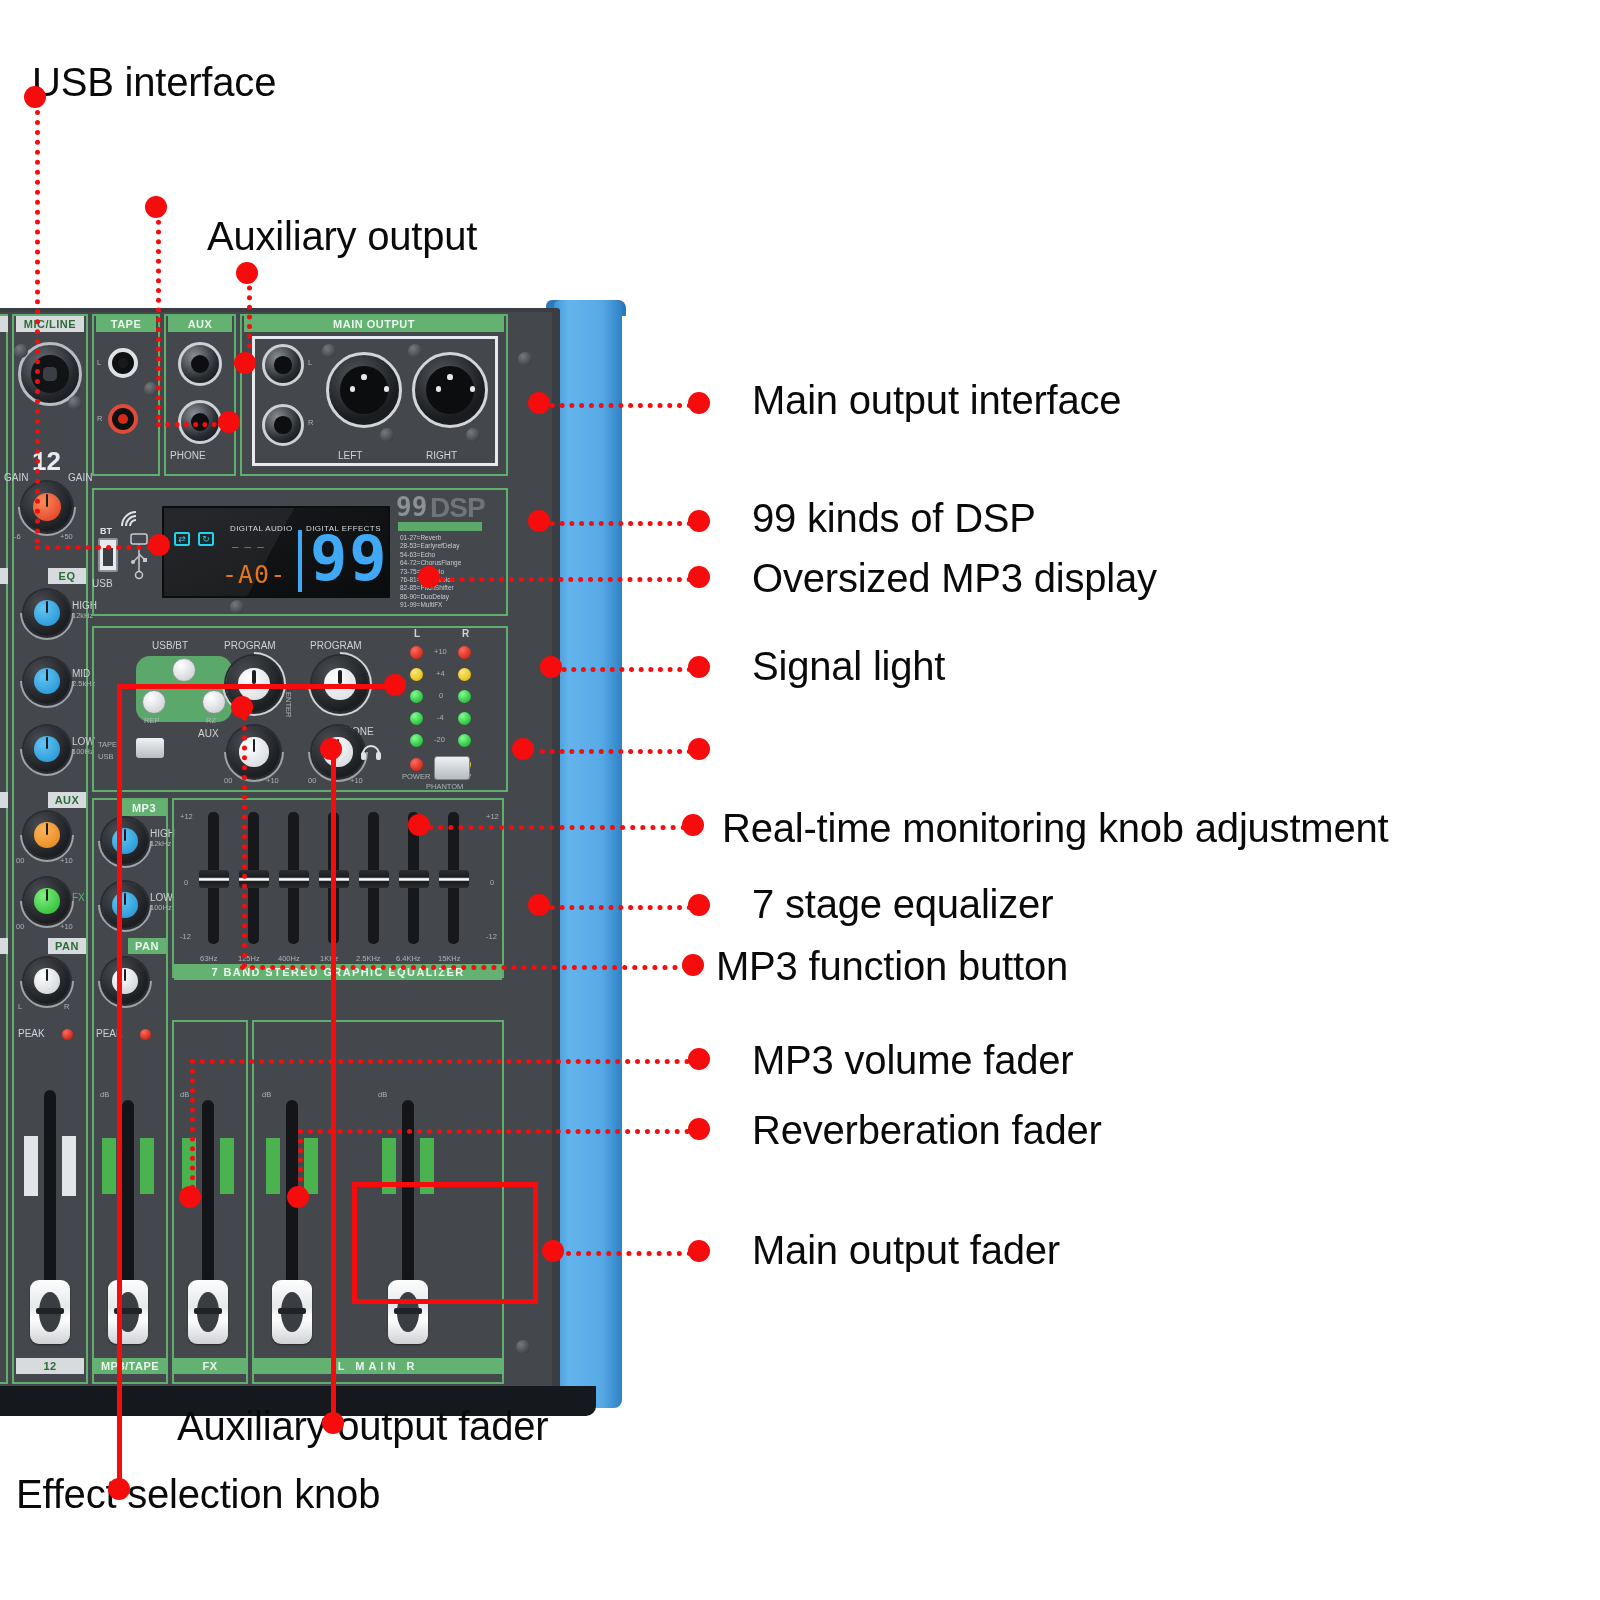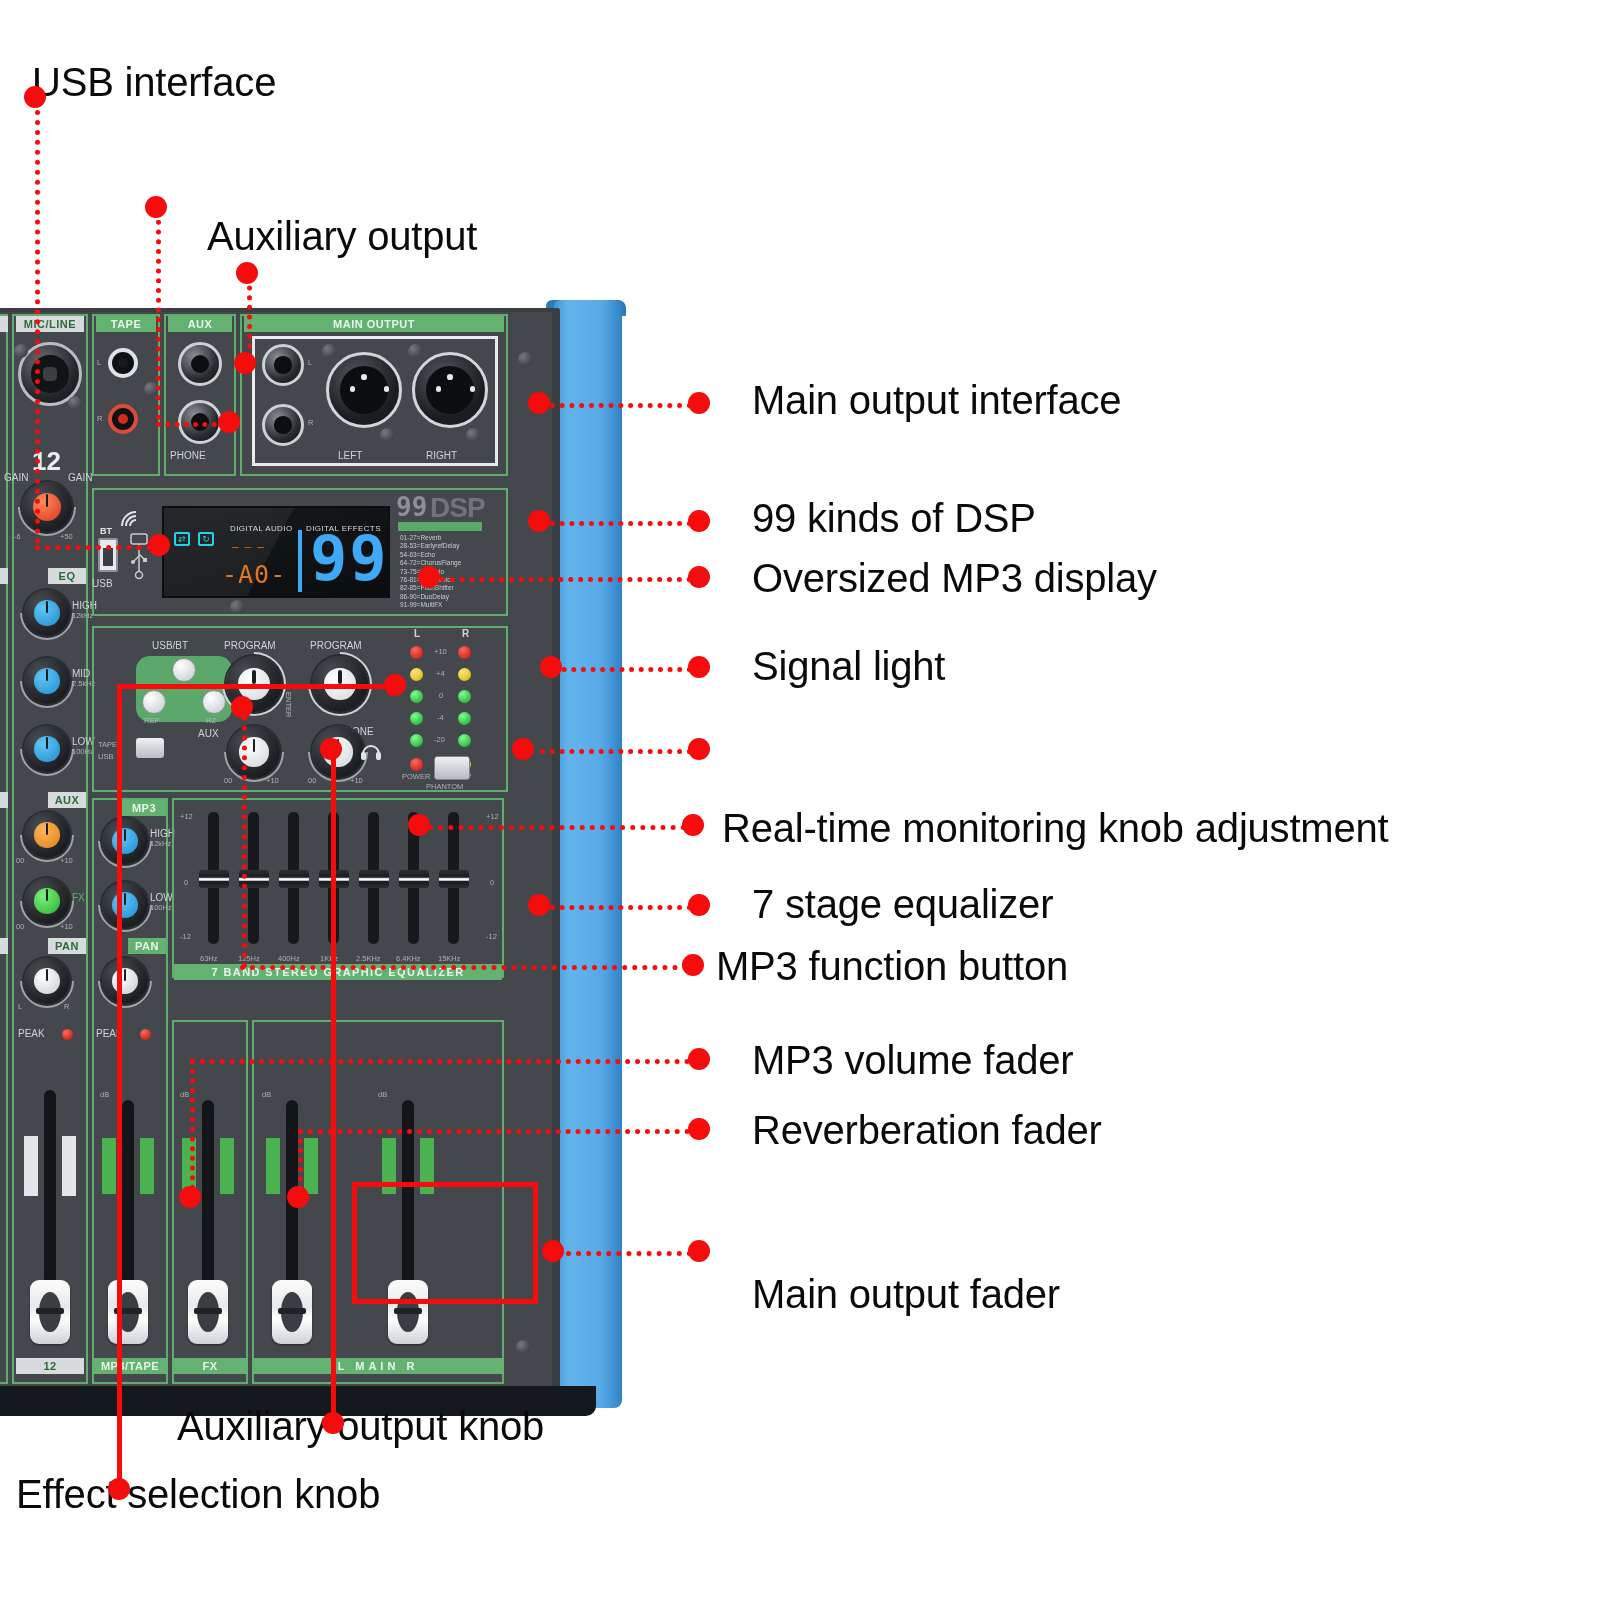--- a/index.html
+++ b/index.html
@@ -680,27 +680,27 @@
   <div class="dashH" style="left:190px;top:1059px;width:500px;"></div>
   <div class="dashV" style="left:190px;top:1059px;height:131px;"></div>
   <div class="dot" style="left:179px;top:1186px;"></div>
 
   <div class="label" style="left:752px;top:1108px;">Reverberation fader</div>
   <div class="dot" style="left:688px;top:1118px;"></div>
   <div class="dashH" style="left:298px;top:1129px;width:392px;"></div>
   <div class="dashV" style="left:298px;top:1129px;height:62px;"></div>
   <div class="dot" style="left:287px;top:1186px;"></div>
 
-  <div class="label" style="left:752px;top:1228px;margin-top:44px;">Main output fader</div>
+  <div class="label" style="left:752px;top:1228px;">Main output fader</div>
   <div class="dot" style="left:688px;top:1240px;"></div>
   <div class="dashH" style="left:566px;top:1251px;width:126px;"></div>
   <div class="dot" style="left:542px;top:1240px;"></div>
   <div class="boxHL" style="left:352px;top:1182px;width:186px;height:122px;"></div>
 
-  <div class="label" style="left:177px;top:1404px;">Auxiliary output knob</div>
+  <div class="label" style="left:177px;top:1404px;">Auxiliary output fader</div>
   <div class="dot" style="left:322px;top:1412px;"></div>
   <div class="solidV" style="left:331px;top:745px;height:678px;"></div>
   <div class="dot" style="left:320px;top:738px;"></div>
 
   <div class="label" style="left:16px;top:1472px;">Effect selection knob</div>
   <div class="dot" style="left:108px;top:1478px;"></div>
   <div class="solidV" style="left:117px;top:684px;height:806px;"></div>
   <div class="solidH" style="left:117px;top:684px;width:278px;"></div>
   <div class="dot" style="left:384px;top:674px;"></div>
 

